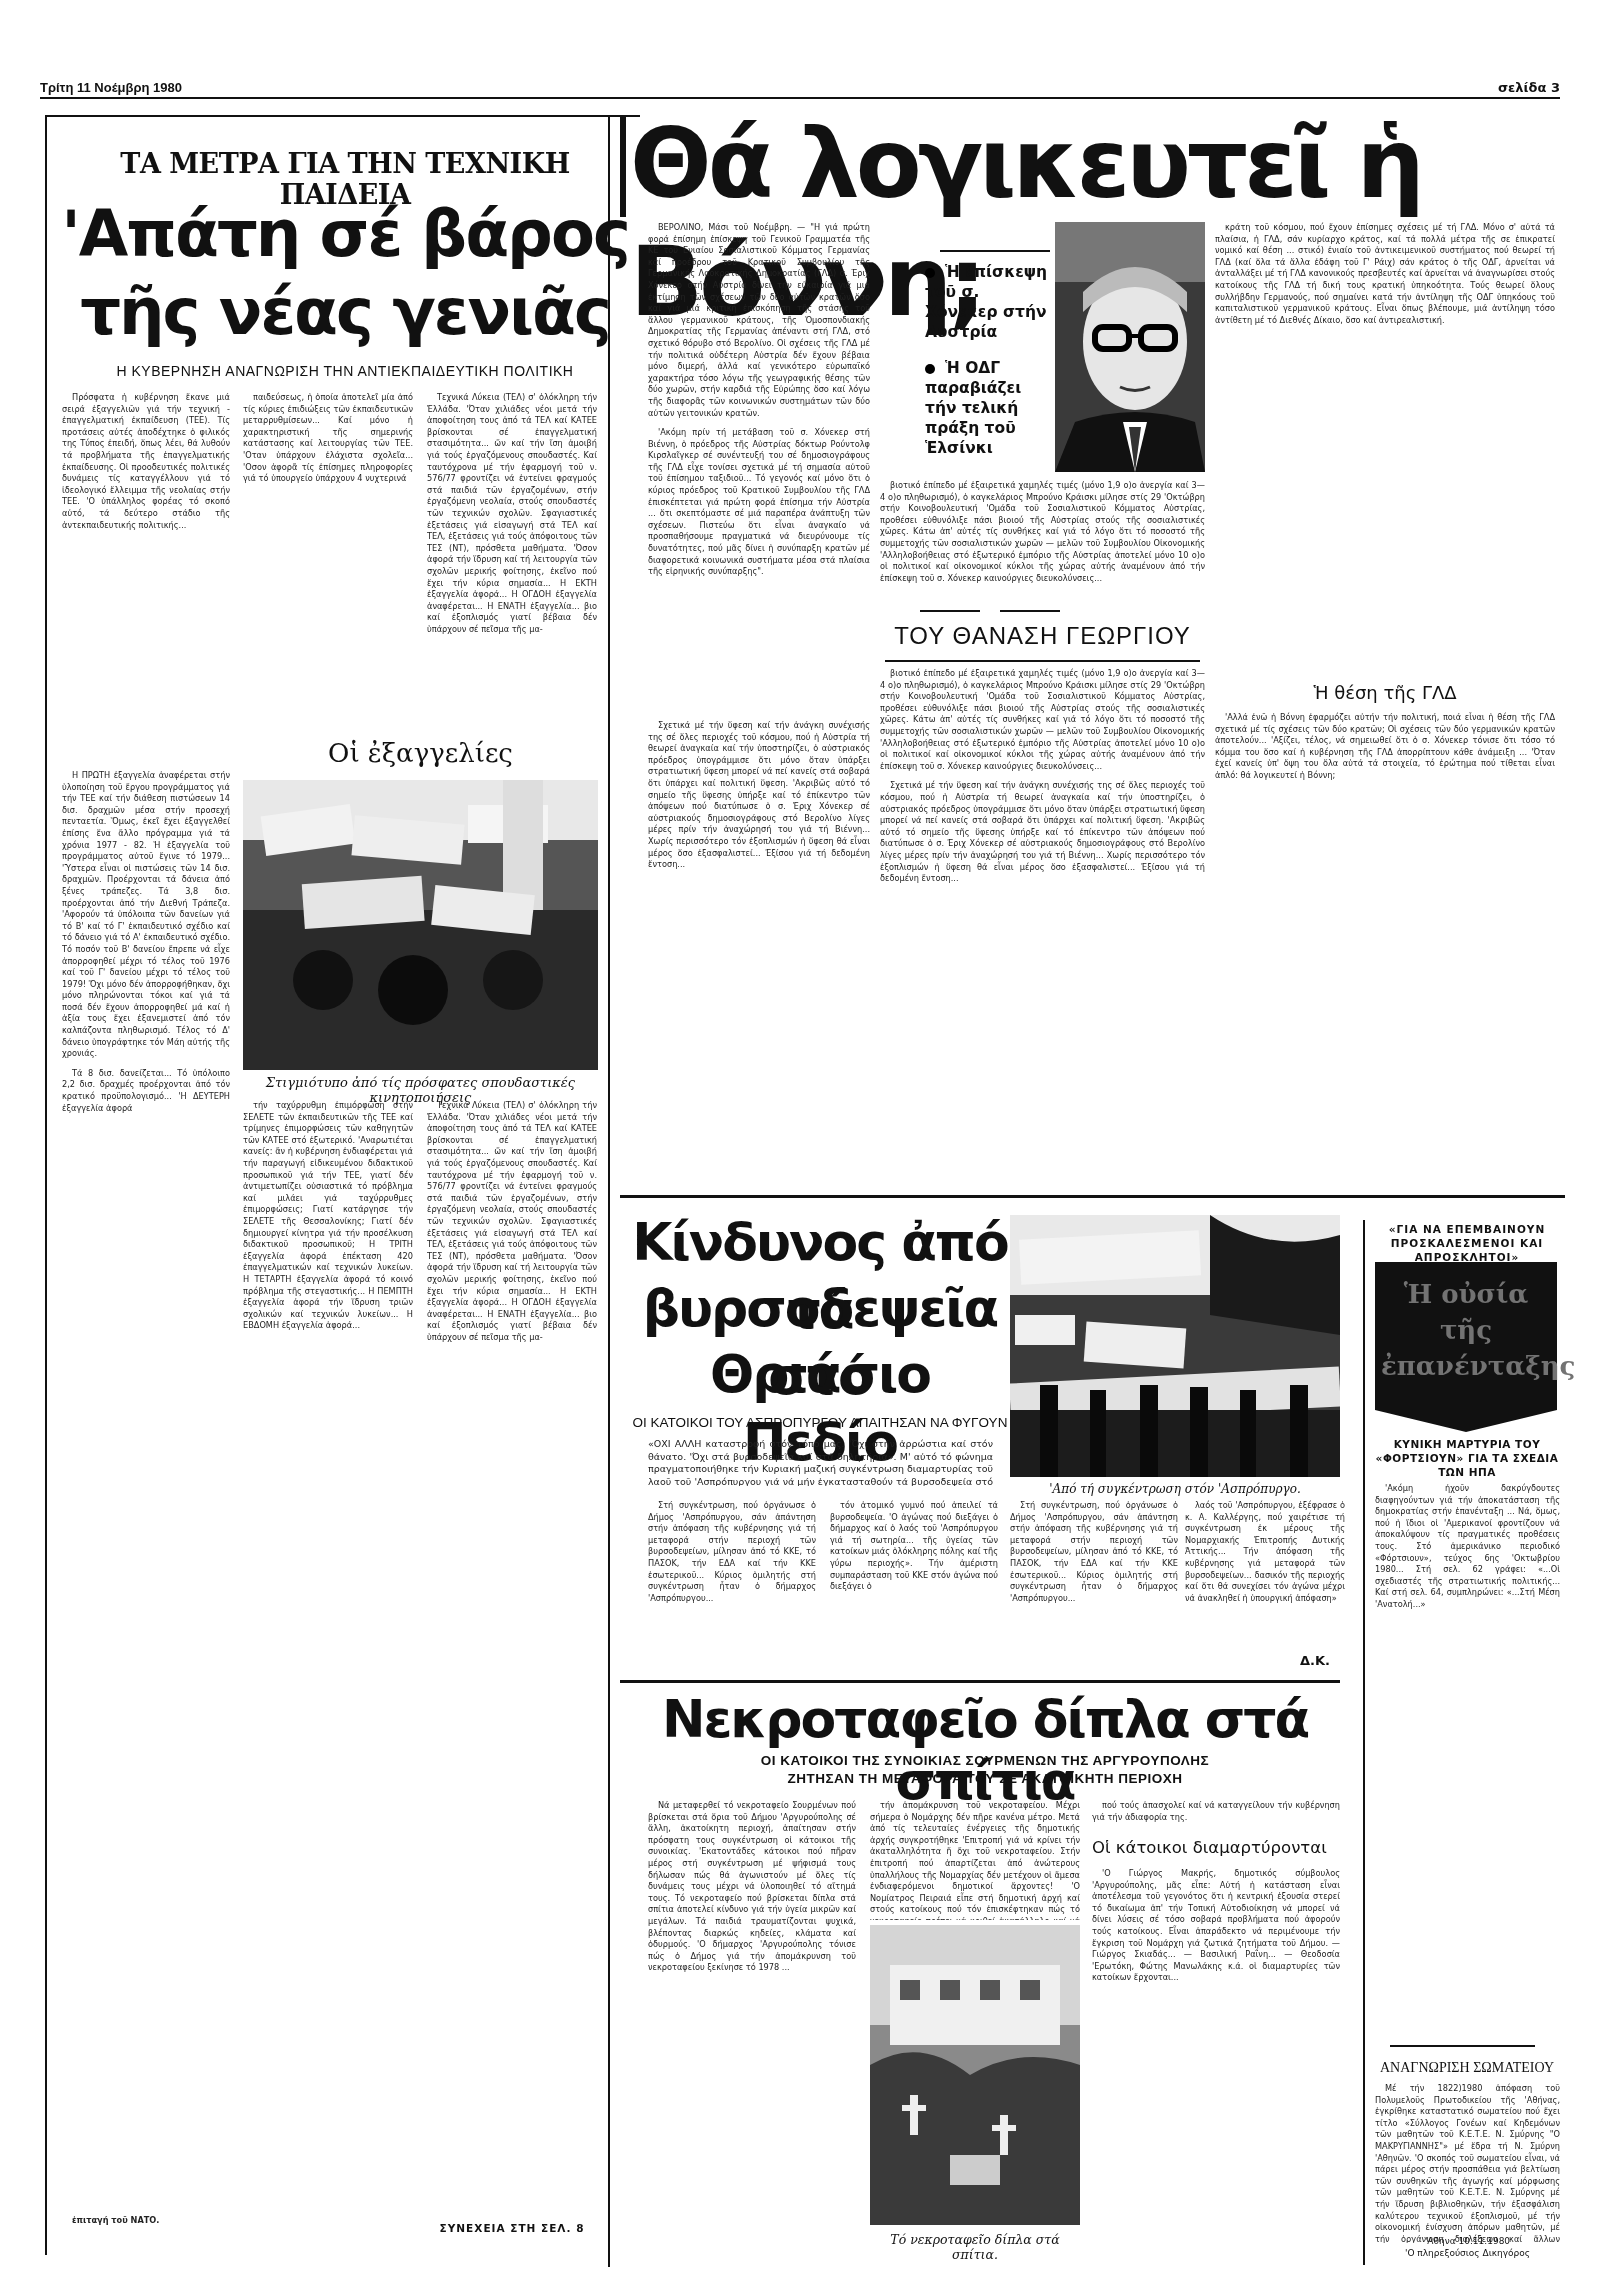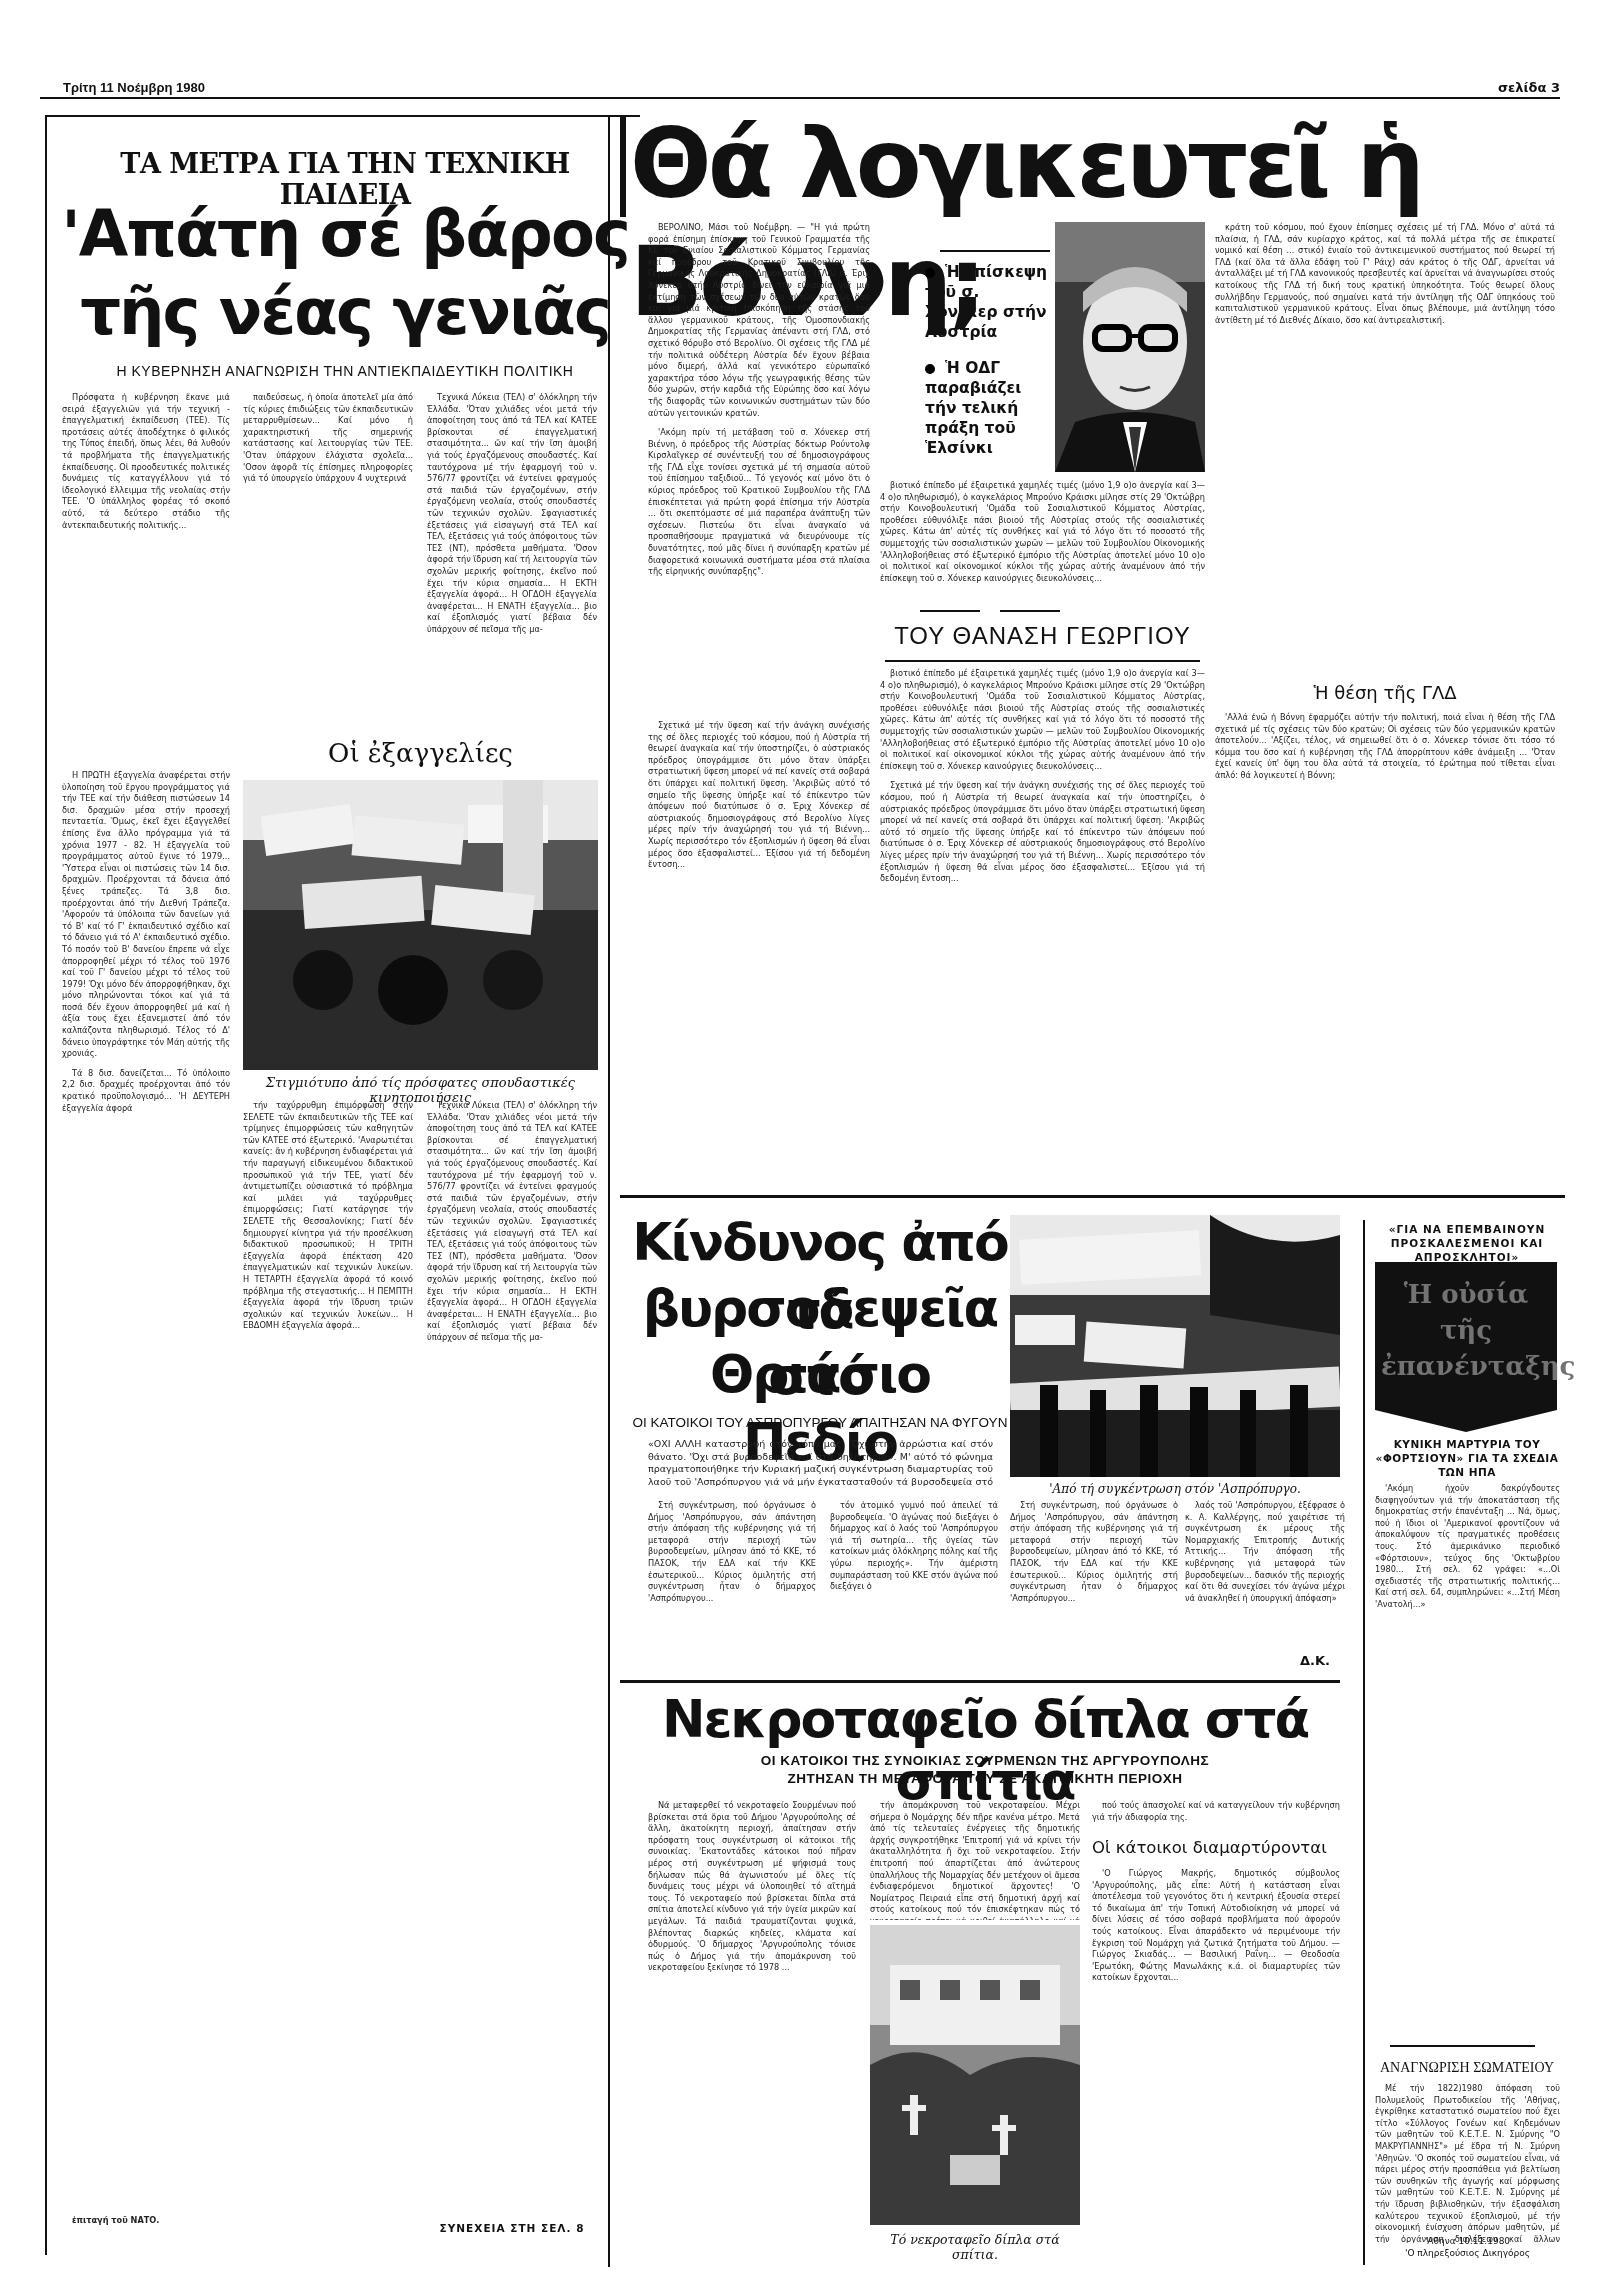--- a/index.html
+++ b/index.html
@@ -1,20 +1,20 @@
 <!DOCTYPE html>
 <html><head>
 <meta charset="utf-8">
 <style>
   html, body { margin: 0; padding: 0; background: #ffffff; }
   body { width: 1600px; height: 2294px; position: relative; overflow: hidden;
          font-family: "DejaVu Sans", sans-serif; color: #111; }
   .abs { position: absolute; }
   .rule { position: absolute; background: #111; }
-  .masthead { position: absolute; top: 80px; left: 40px; right: 40px; height: 22px; margin-left: 23px; }
+  .masthead { position: absolute; top: 80px; left: 40px; right: 40px; height: 22px; }
   .mh-left { position: absolute; left: 0; top: 0; font-size: 13px; font-weight: bold; font-family: "Liberation Sans Narrow","Liberation Sans", sans-serif; }
   .mh-center { position: absolute; left: 0; right: 0; top: 2px; text-align: center; font-size: 12px; font-weight: bold; letter-spacing: 0px; }
   .mh-right { position: absolute; right: 0; top: 0; font-size: 13px; font-weight: bold; }
   .text-col { position: absolute; font-size: 8.2px; line-height: 11.6px; text-align: justify; color: #222;
               font-family: "DejaVu Sans", sans-serif; overflow: hidden; }
   .text-col p { margin: 0 0 8px 0; text-indent: 10px; }
   .kicker { position: absolute; font-family: "DejaVu Serif", serif; font-weight: bold; text-align: center; }
   .huge { position: absolute; font-family: "DejaVu Sans", sans-serif; font-weight: bold; text-align: center; letter-spacing: -2px; }
   .subhead { position: absolute; font-family: "Liberation Sans", sans-serif; text-align: center; }
   .photo { position: absolute; overflow: hidden; }

